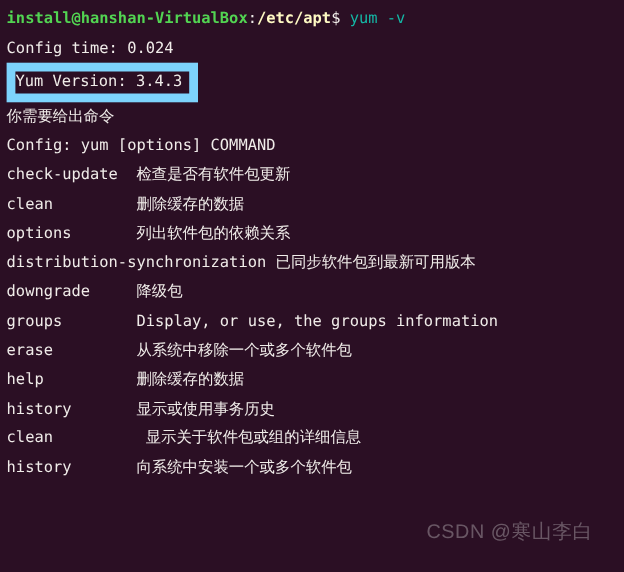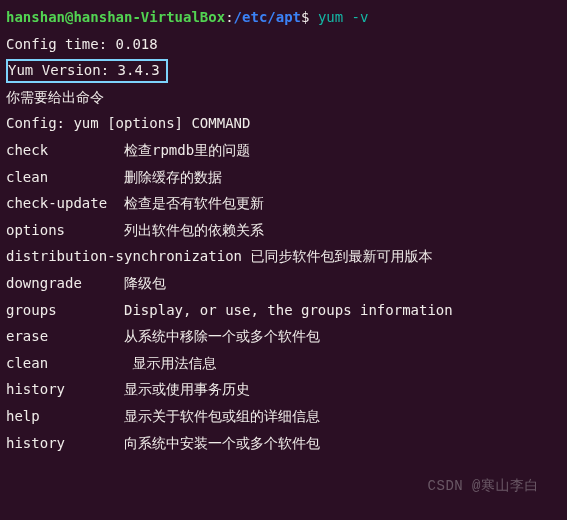--- a/index.html
+++ b/index.html
@@ -13,67 +13,66 @@
     line-height: 1.9;
     color: #f0ece9;
     overflow: hidden;
     position: relative;
   }
   .terminal {
     padding: 4px 6px;
   }
   .prompt-user { color: #52d452; font-weight: bold; }
   .prompt-colon { color: #f0ece9; }
-  .prompt-path { color: #3b82f6; font-weight: bold; }
+  .prompt-path { color: #fef9c3; font-weight: bold; }
   .prompt-dollar { color: #f0ece9; }
   .cmd { color: #14b8a6; }
   .highlight-box {
     display: inline-block;
-    border: 2px solid #7dd3fc;
+    border: 8px solid #7dd3fc;
     padding: 0 6px 0 0;
     line-height: 1.4;
   }
   .list-line {
     white-space: pre;
   }
   .watermark {
     position: absolute;
     right: 28px;
     bottom: 20px;
     color: rgba(220,220,220,0.35);
-    font-family: Liberation Mono, monospace;
-    font-size: 14px;
+    font-family: Liberation Sans, sans-serif;
+    font-size: 18px;
     letter-spacing: 0.5px;
     pointer-events: none;
   }
 </style>
 </head>
 <body>
 
 <div class="terminal">
   <div>
-    <span class="prompt-user">hanshan@hanshan-VirtualBox</span><span class="prompt-colon">:</span><span class="prompt-path">/etc/apt</span><span class="prompt-dollar">$ </span><span class="cmd">yum -v</span>
+    <span class="prompt-user">install@hanshan-VirtualBox</span><span class="prompt-colon">:</span><span class="prompt-path">/etc/apt</span><span class="prompt-dollar">$ </span><span class="cmd">yum -v</span>
   </div>
-  <div>Config time: 0.018</div>
+  <div>Config time: 0.024</div>
   <div>
     <span class="highlight-box">Yum Version: 3.4.3</span>
   </div>
   <div>你需要给出命令</div>
   <div>Config: yum [options] COMMAND</div>
   <div> </div>
   <div> </div>
   <div id="commands-container">
-      <div class="list-line">check         检查rpmdb里的问题</div>
+      <div class="list-line">check-update  检查是否有软件包更新</div>
       <div class="list-line">clean         删除缓存的数据</div>
-      <div class="list-line">check-update  检查是否有软件包更新</div>
       <div class="list-line">options       列出软件包的依赖关系</div>
       <div class="list-line">distribution-synchronization 已同步软件包到最新可用版本</div>
       <div class="list-line">downgrade     降级包</div>
       <div class="list-line">groups        Display, or use, the groups information</div>
       <div class="list-line">erase         从系统中移除一个或多个软件包</div>
-      <div class="list-line">clean          显示用法信息</div>
+      <div class="list-line">help          删除缓存的数据</div>
       <div class="list-line">history       显示或使用事务历史</div>
-      <div class="list-line">help          显示关于软件包或组的详细信息</div>
+      <div class="list-line">clean          显示关于软件包或组的详细信息</div>
       <div class="list-line">history       向系统中安装一个或多个软件包</div>
     </div>
 </div>
 
 <div class="watermark">CSDN @寒山李白</div>
 
 </body></html>

